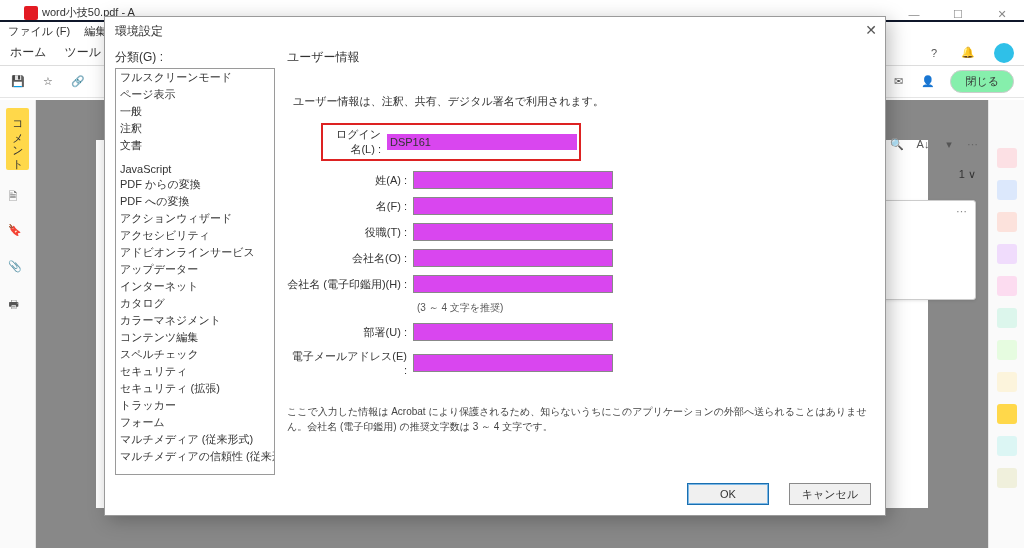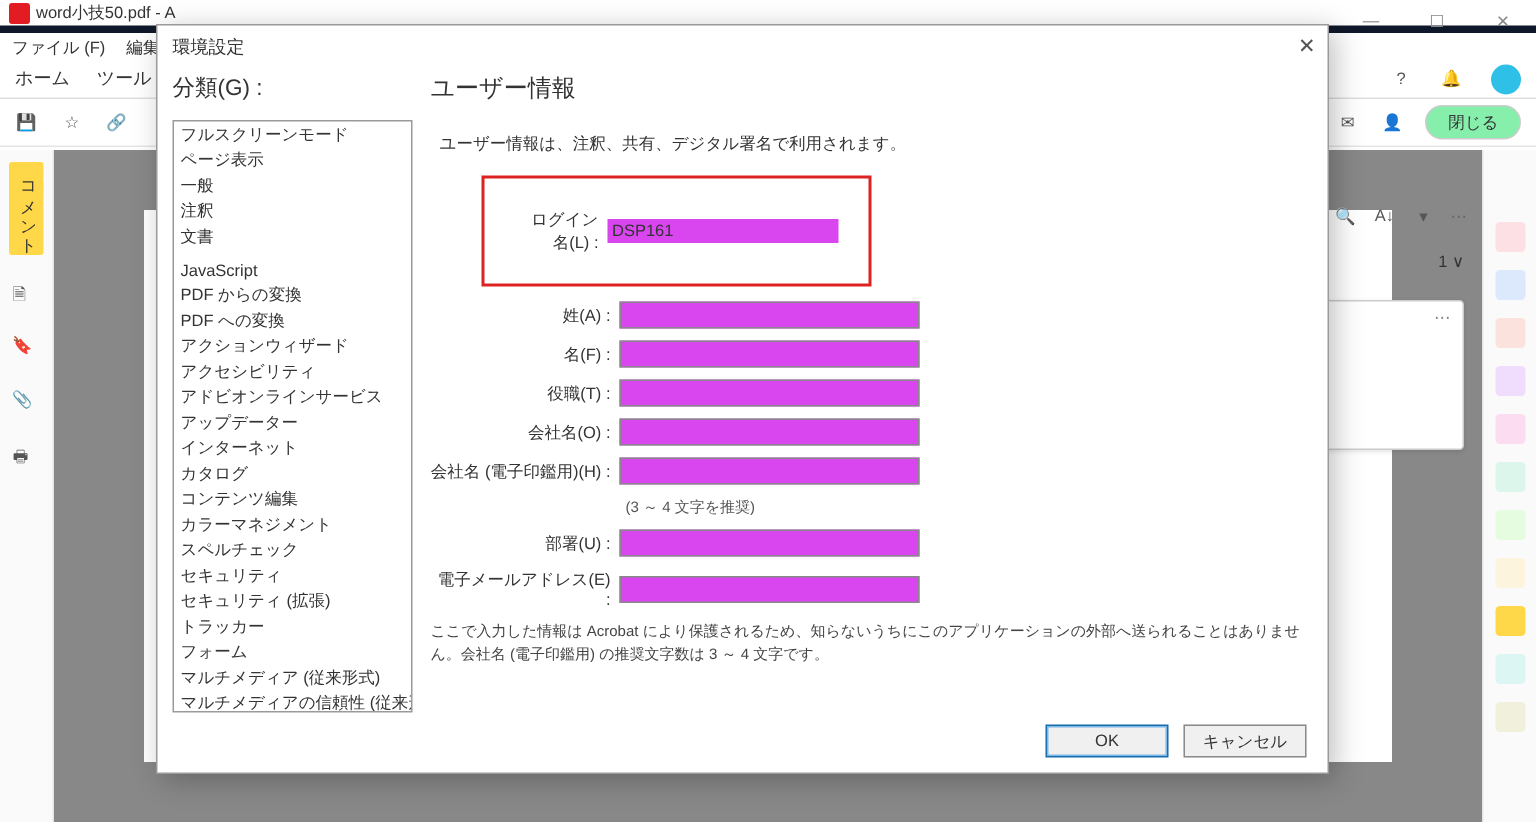--- a/index.html
+++ b/index.html
@@ -1,18 +1,18 @@
 <!DOCTYPE html>
 <html><head>
 <meta charset="utf-8">
 <style>
 *{box-sizing:border-box;margin:0;padding:0;font-family:"Yu Gothic UI","Meiryo",sans-serif;font-size:11px;color:#333}
 body{background:#f5f5f5;width:1024px;height:548px;overflow:hidden;position:relative}
 .app-bg{position:absolute;inset:0;background:#fff}
-.titlebar{height:22px;display:flex;align-items:center;padding:0 6px;background:#fff;border-bottom:5px solid #0f172a}
+.titlebar{height:22px;display:flex;align-items:flex-end;padding:0 24px;background:#fff;border-bottom:2px solid #0f172a}
 .titlebar .pdf-ico{width:14px;height:14px;background:#e31b23;border-radius:2px;margin-right:4px}
 .win-controls{position:absolute;right:0;top:0;display:flex}
 .win-controls div{width:44px;height:28px;display:flex;align-items:center;justify-content:center;color:#888}
 .menubar{height:18px;padding:0 8px;display:flex;gap:14px;align-items:center;font-size:10px;color:#555}
 .toolbar1{height:26px;display:flex;align-items:center;gap:18px;padding:0 10px;border-bottom:1px solid #ddd}
 .toolbar1 .tab{font-size:12px;color:#333}
 .toolbar1 .spacer{flex:1}
 .ticon{width:16px;height:16px;color:#555;display:inline-flex;align-items:center;justify-content:center}
 .avatar{width:20px;height:20px;border-radius:50%;background:#2fc0e8}
 .toolbar2{height:32px;display:flex;align-items:center;padding:0 10px;gap:14px;border-bottom:1px solid #e5e5e5}
@@ -28,35 +28,35 @@
 .search-row{position:absolute;right:44px;top:136px;display:flex;align-items:center;gap:10px}
 .search-row .dots{color:#666;letter-spacing:2px}
 .card{position:absolute;right:48px;top:200px;width:260px;height:100px;background:#fff;border:1px solid #ccc;border-radius:3px;box-shadow:0 1px 3px rgba(0,0,0,.1)}
 .card .dots{position:absolute;right:8px;top:4px;color:#888}
 
 .dialog{position:absolute;left:104px;top:16px;width:782px;height:500px;background:#fff;border:1px solid #9a9a9a;box-shadow:4px 4px 18px rgba(0,0,0,.25)}
 .dlg-title{height:28px;display:flex;align-items:center;padding:0 10px;font-size:12px}
 .dlg-close{position:absolute;right:8px;top:5px;font-size:14px;color:#555;cursor:pointer}
 .dlg-body{position:absolute;left:10px;right:10px;top:32px;bottom:40px;display:flex;gap:12px}
 .catcol{width:160px;display:flex;flex-direction:column}
-.catlbl{font-size:15px;margin-bottom:12px}
+.catlbl{font-size:12px;margin-bottom:2px}
 .catlist{flex:1;border:1px solid #9a9a9a;overflow:auto;font-size:11px;background:#fff}
 .catlist .item{padding:1px 4px;white-space:nowrap;cursor:default}
 .formcol{flex:1;display:flex;flex-direction:column}
-.section-title{font-size:16px;margin-bottom:14px}
+.section-title{font-size:12px;margin-bottom:24px}
 .desc{font-size:11px;margin:4px 0 14px 6px;color:#333}
 .frow{display:flex;align-items:center;margin-bottom:8px}
 .frow label{width:120px;text-align:right;margin-right:6px;font-size:11px}
 .frow input{flex:0 0 200px;height:18px;border:1px solid #888;padding:0 3px;font-size:11px;background:#d946ef}
-.frow.login{border:2px solid #d22;padding:20px;margin-left:34px;margin-bottom:10px;width:260px}
+.frow.login{border:2px solid #d22;padding:2px;margin-left:34px;margin-bottom:10px;width:260px}
 .frow.login label{width:56px}
 .frow.login input{flex:1;border:none;height:16px}
 .hint{font-size:10px;color:#555;margin:0 0 8px 130px}
-.footer-note{font-size:10px;color:#444;line-height:1.5}
-.dlg-buttons{position:absolute;right:14px;bottom:10px;display:flex;gap:10px}
+.footer-note{font-size:10px;color:#444;margin-top:20px;line-height:1.5}
+.dlg-buttons{position:absolute;right:14px;bottom:10px;display:flex;gap:20px}
 .dlg-buttons button{width:82px;height:22px;border:1px solid #8a8a8a;background:#f0f0f0;font-size:11px}
 .dlg-buttons button.primary{border:1px solid #1a6fb0;box-shadow:0 0 0 1px #7ab7e6 inset}
 
 ::-webkit-scrollbar{width:14px}
 ::-webkit-scrollbar-thumb{background:#c8c8c8;border:3px solid #fff;border-radius:8px}
 </style>
 </head>
 <body>
 
 <div class="app-bg">
@@ -147,22 +147,22 @@
           <div style="height: 8px;"></div>
           <div class="item">JavaScript</div>
           <div class="item">PDF からの変換</div>
           <div class="item">PDF への変換</div>
           <div class="item">アクションウィザード</div>
           <div class="item">アクセシビリティ</div>
           <div class="item">アドビオンラインサービス</div>
           <div class="item">アップデーター</div>
           <div class="item">インターネット</div>
           <div class="item">カタログ</div>
+          <div class="item">カラーマネジメント</div>
           <div class="item">コンテンツ編集</div>
-          <div class="item">カラーマネジメント</div>
           <div class="item">スペルチェック</div>
           <div class="item">セキュリティ</div>
           <div class="item">セキュリティ (拡張)</div>
           <div class="item">トラッカー</div>
           <div class="item">フォーム</div>
           <div class="item">マルチメディア (従来形式)</div>
           <div class="item">マルチメディアの信頼性 (従来形式)</div>
         </div>
     </div>
     <div class="formcol">

